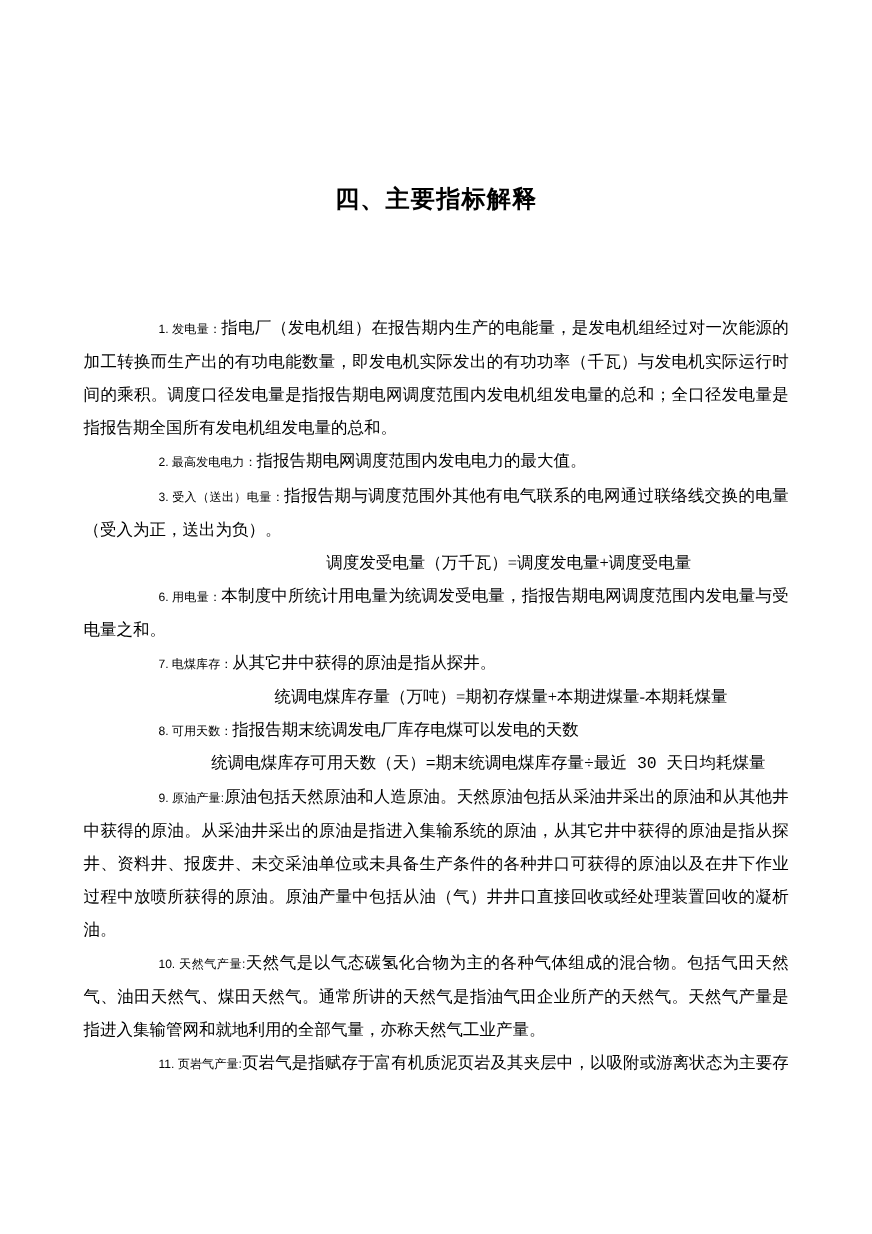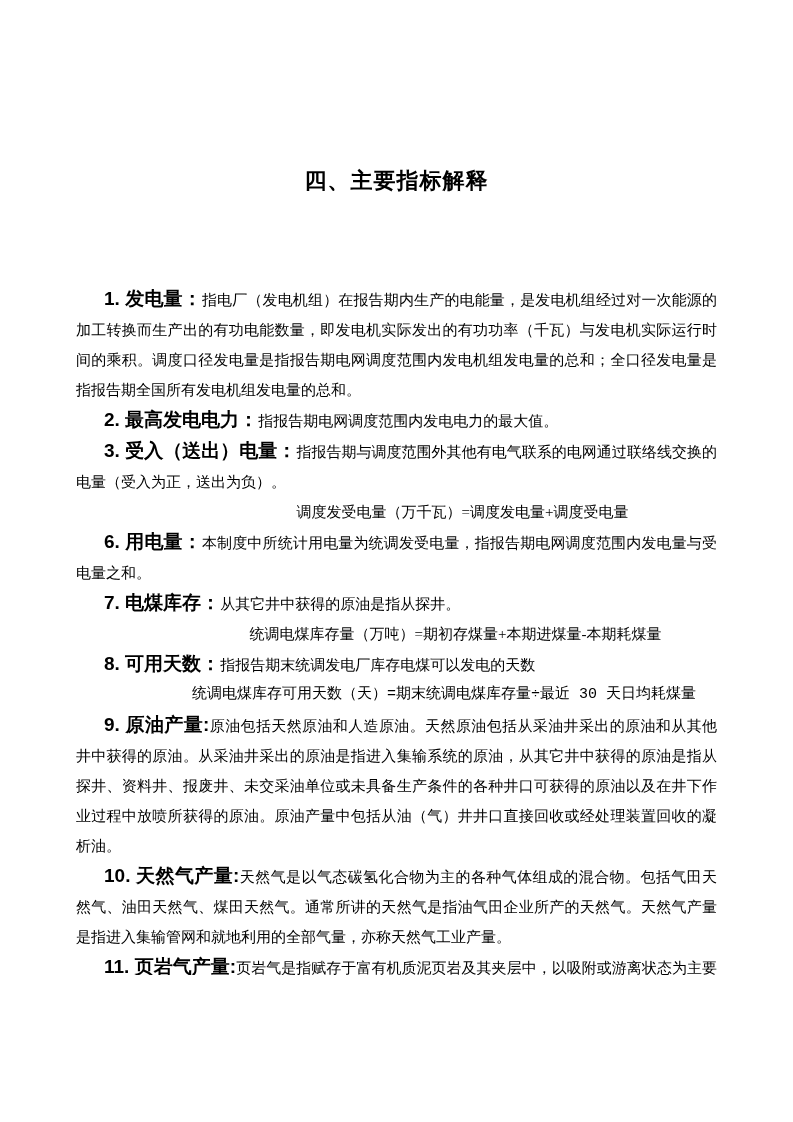--- a/index.html
+++ b/index.html
@@ -30,23 +30,24 @@
     font-size: 15px;
     line-height: 30px;
     text-align: justify;
   }
   .para {
     text-indent: 28px;
     margin: 0;
     padding: 0;
   }
   .para .label {
-    font-weight: bold;
+    font-weight: normal;
     font-family: "Liberation Sans", sans-serif;
-    font-size: 19px;
+    font-size: 11px;
+    margin-left: 40px;
   }
   .formula {
     text-indent: 0;
     margin: 0;
     padding: 0;
     text-align: center;
   }
   .page-number {
     position: absolute;
     left: 14px;

